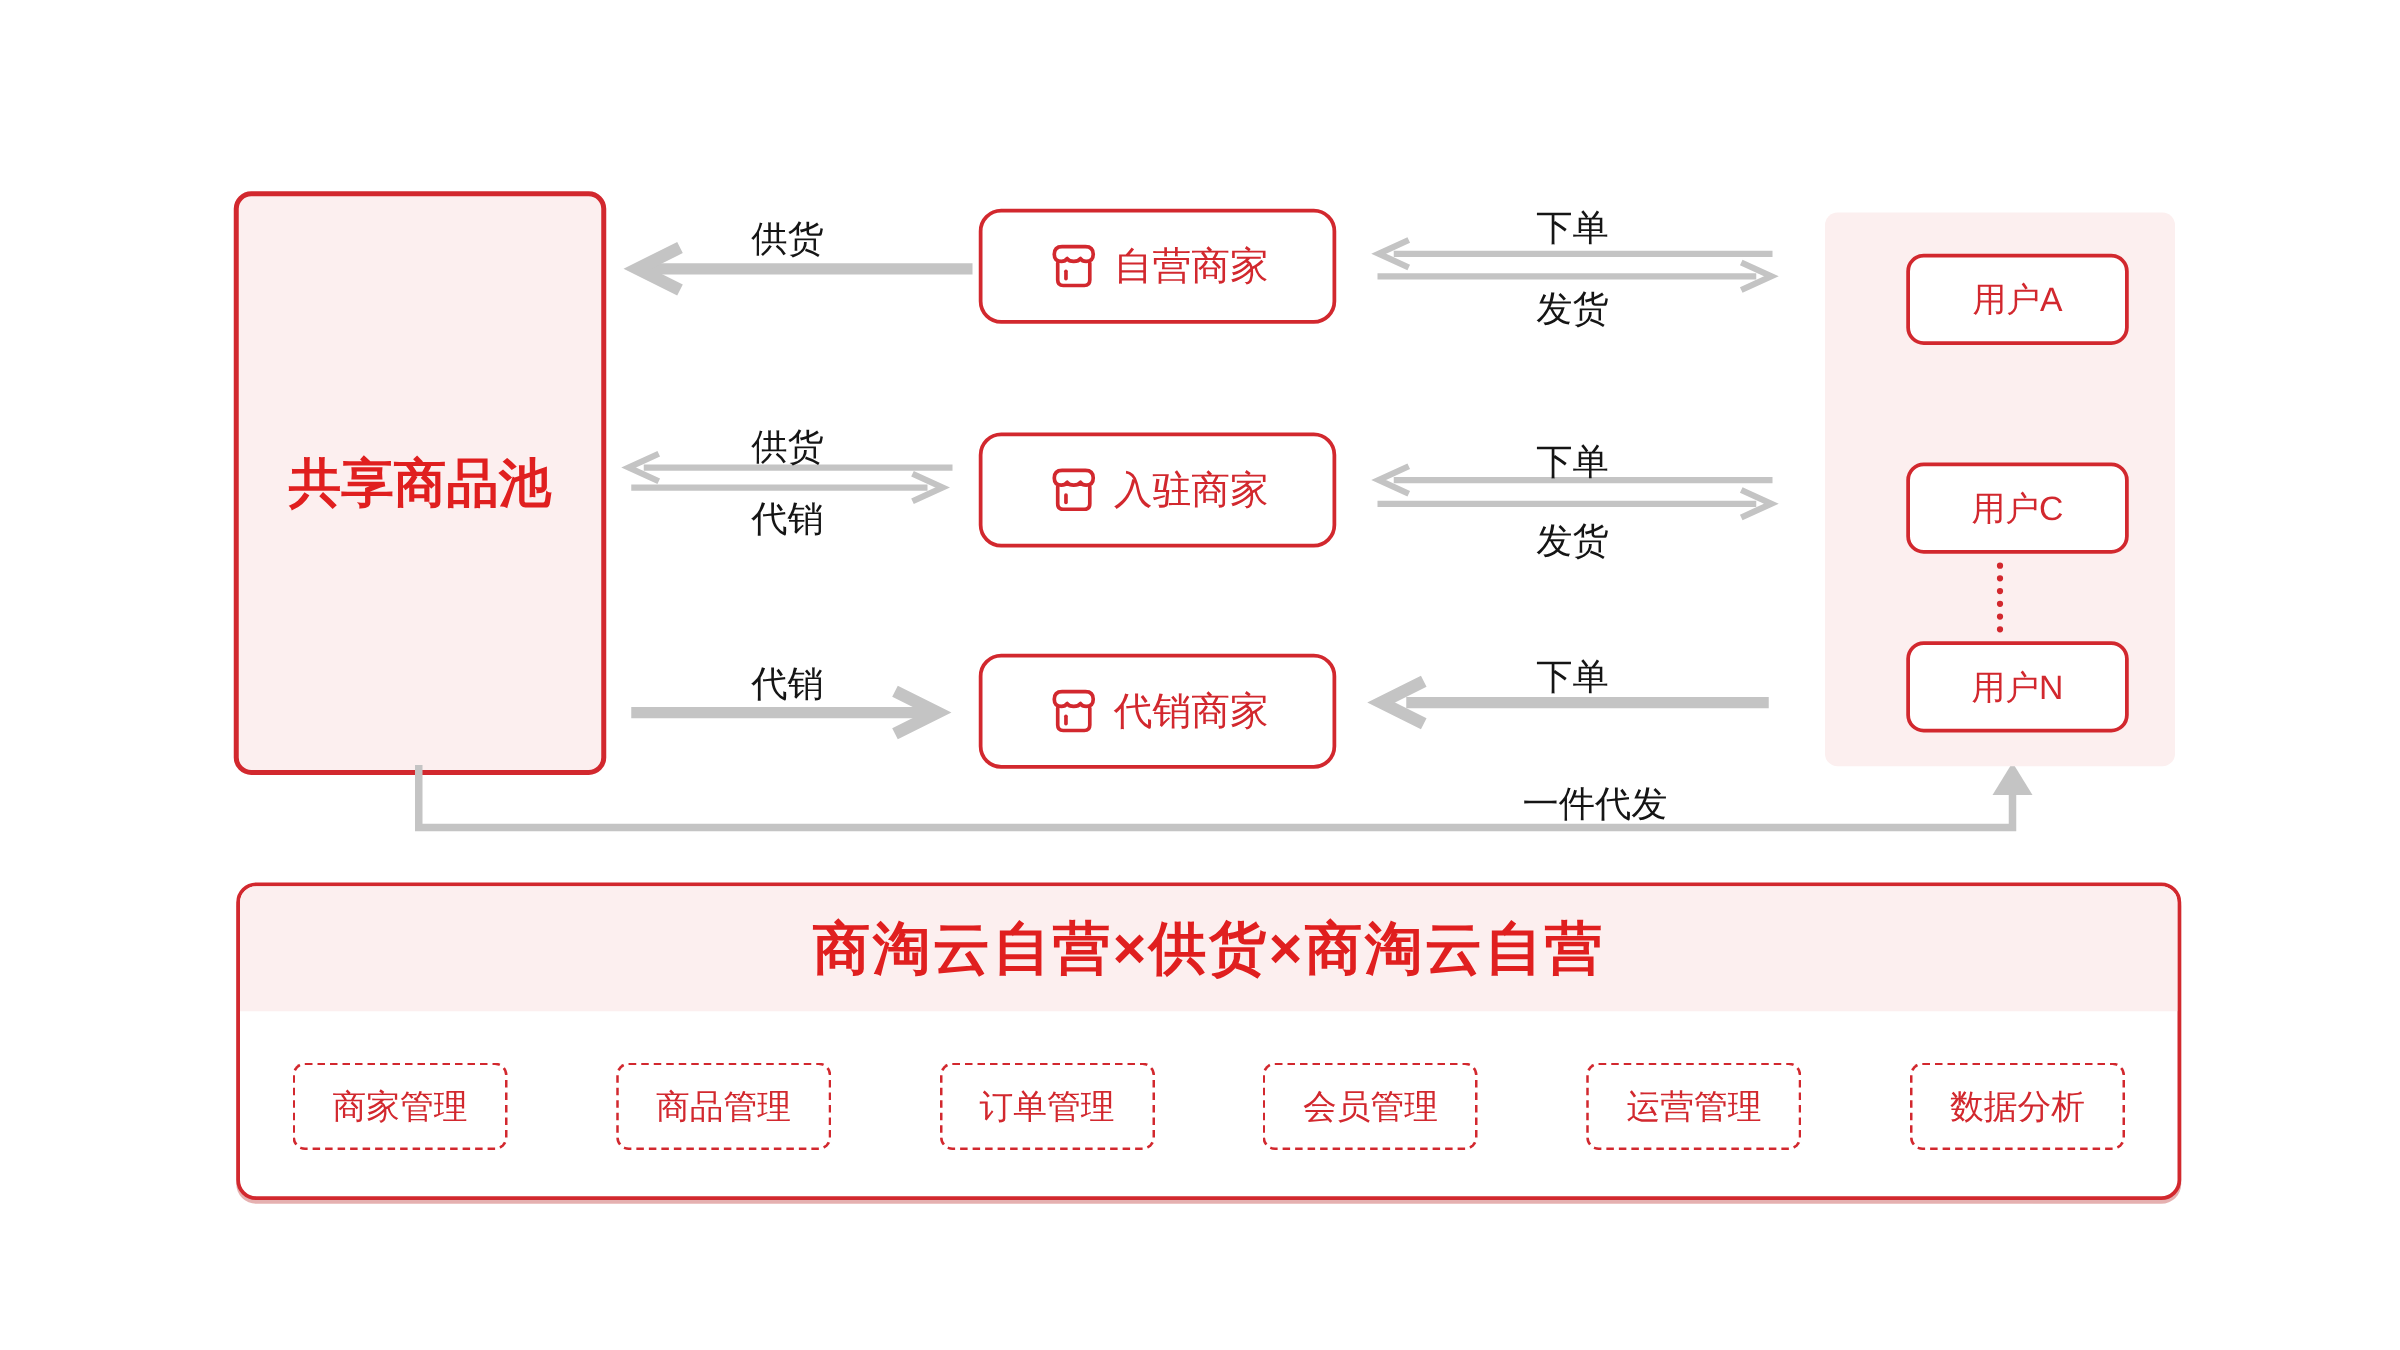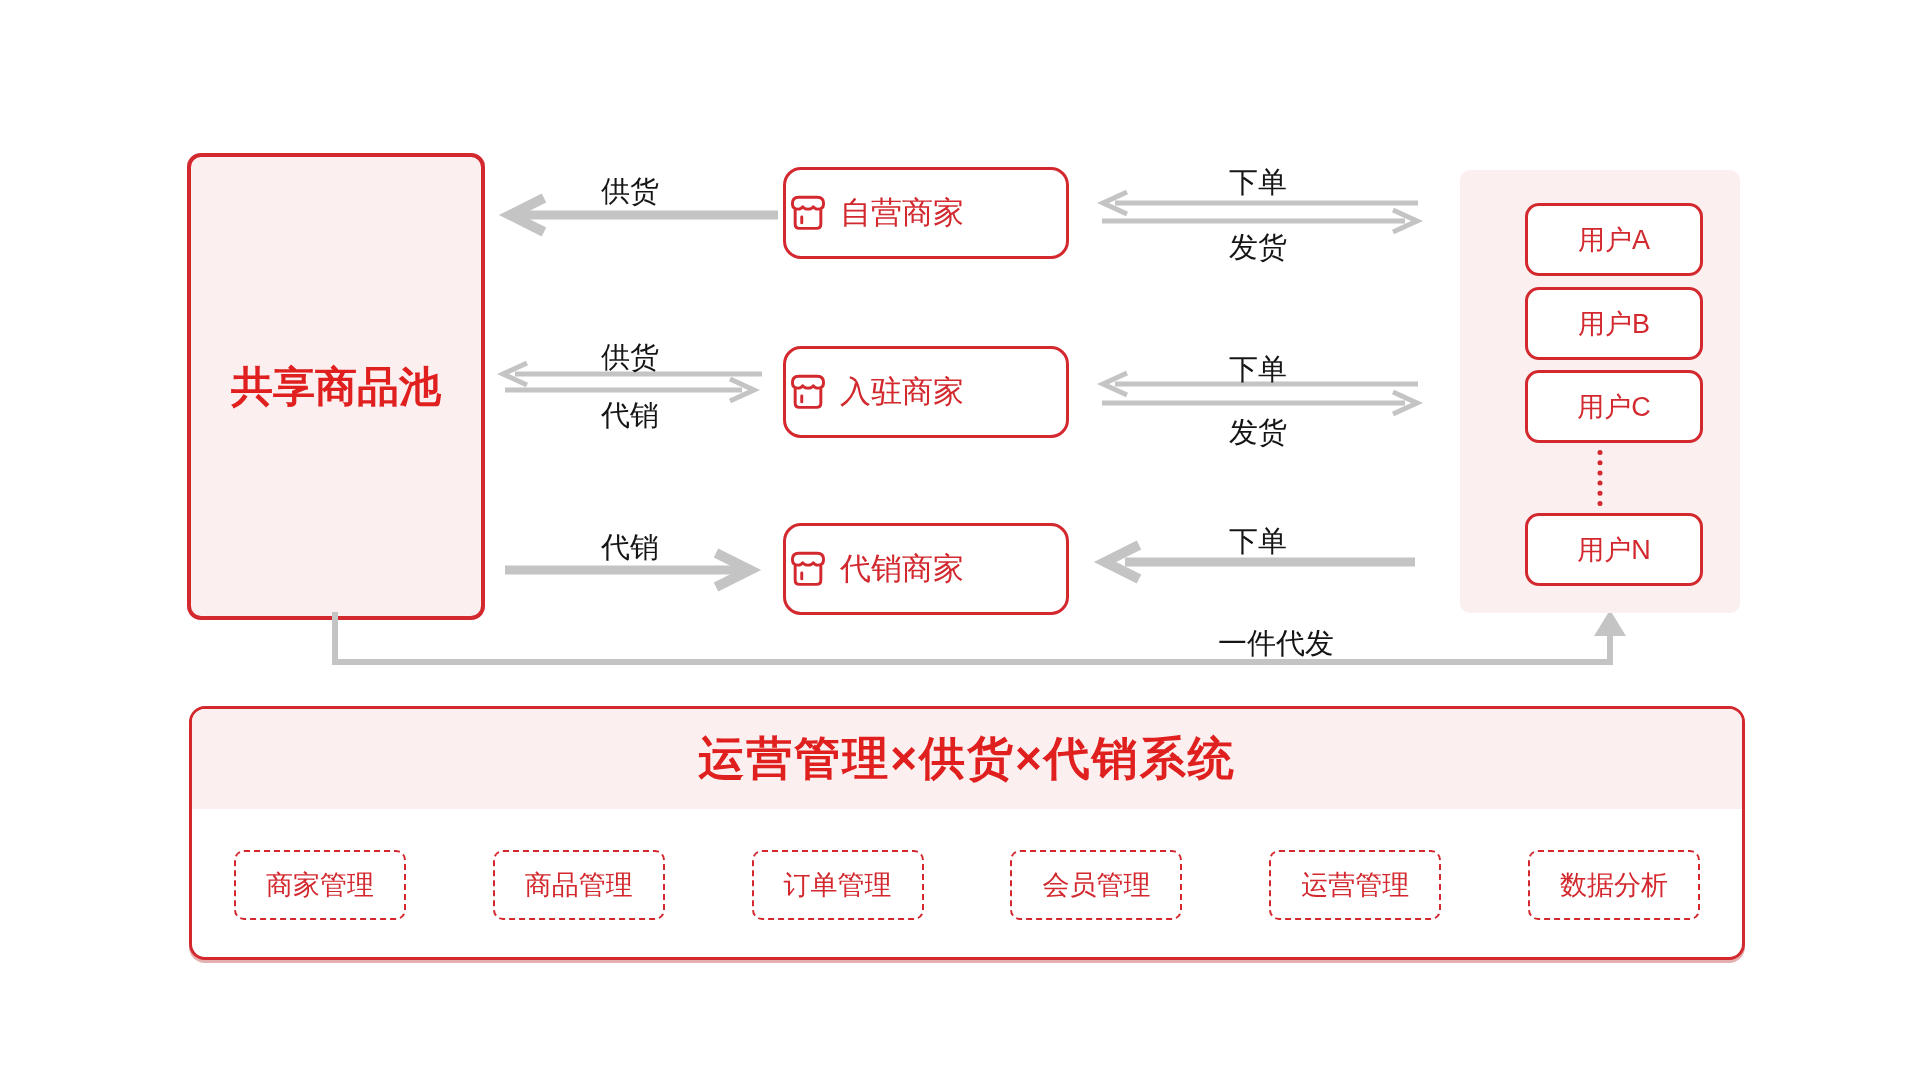--- a/index.html
+++ b/index.html
@@ -15,21 +15,21 @@
   .pool{
     position:absolute;left:187px;top:153px;width:290px;height:459px;
     background:var(--pink);border:4px solid var(--red);border-radius:14px;
     display:flex;flex-direction:row;align-items:center;justify-content:center;
     color:var(--red-bright);font-size:42px;font-weight:bold;line-height:1.5;text-align:center;
   }
   
   .merchant{
     position:absolute;left:783px;width:280px;height:86px;background:#fff;
     border:3px solid var(--red);border-radius:18px;
-    display:flex;align-items:center;gap:10px;
+    display:flex;align-items:center;justify-content:center;gap:10px;
     color:var(--red);font-size:31px;font-weight:500;
   }
   .merchant svg{flex:0 0 auto;}
   
   .users-panel{
     position:absolute;left:1460px;top:170px;width:280px;height:443px;
     background:var(--pink);border-radius:10px;
   }
   .user-box{
     position:absolute;left:54px;width:172px;height:67px;background:#fff;
@@ -163,40 +163,39 @@
         <path d="M3.5 6.8 Q3.5 3.4 6.9 3.4 L17.1 3.4 Q20.5 3.4 20.5 6.8 Q20.5 9.9 17.4 9.9 Q15.7 9.9 14.9 8.6 Q14.1 9.9 12 9.9 Q9.9 9.9 9.1 8.6 Q8.3 9.9 6.6 9.9 Q3.5 9.9 3.5 6.8 Z"></path>
         <path d="M5 10.6 L5 18 Q5 20.4 7.4 20.4 L16.6 20.4 Q19 20.4 19 18 L19 10.6"></path>
         <path d="M8.6 14.2 L8.6 17.4"></path>
       </g>
     </svg>
     <span>代销商家</span>
   </div>
 
   <div class="users-panel">
     <div class="user-box" style="top:33px">用户A</div>
-    <div class="user-box" style="top:117px">用户B</div>
     <div class="user-box" style="top:200px">用户C</div>
     <div class="ellipsis"></div>
     <div class="user-box" style="top:343px">用户N</div>
   </div>
 
   <div class="flow-label" style="left:630px;top:172px">供货</div>
   <div class="flow-label" style="left:1258px;top:163px">下单</div>
   <div class="flow-label" style="left:1258px;top:228px">发货</div>
   <div class="flow-label" style="left:630px;top:338px">供货</div>
   <div class="flow-label" style="left:630px;top:396px">代销</div>
   <div class="flow-label" style="left:1258px;top:350px">下单</div>
   <div class="flow-label" style="left:1258px;top:413px">发货</div>
   <div class="flow-label" style="left:630px;top:528px">代销</div>
   <div class="flow-label" style="left:1258px;top:522px">下单</div>
   <div class="flow-label" style="left:1276px;top:624px">一件代发</div>
 
   <div class="system">
     <div class="system-head">
-      <span>运营管理×供货×代销系统</span>
+      <span>商淘云自营×供货×商淘云自营</span>
     </div>
     <div class="system-modules">
       <div class="module">商家管理</div>
       <div class="module">商品管理</div>
       <div class="module">订单管理</div>
       <div class="module">会员管理</div>
       <div class="module">运营管理</div>
       <div class="module">数据分析</div>
     </div>
   </div>

